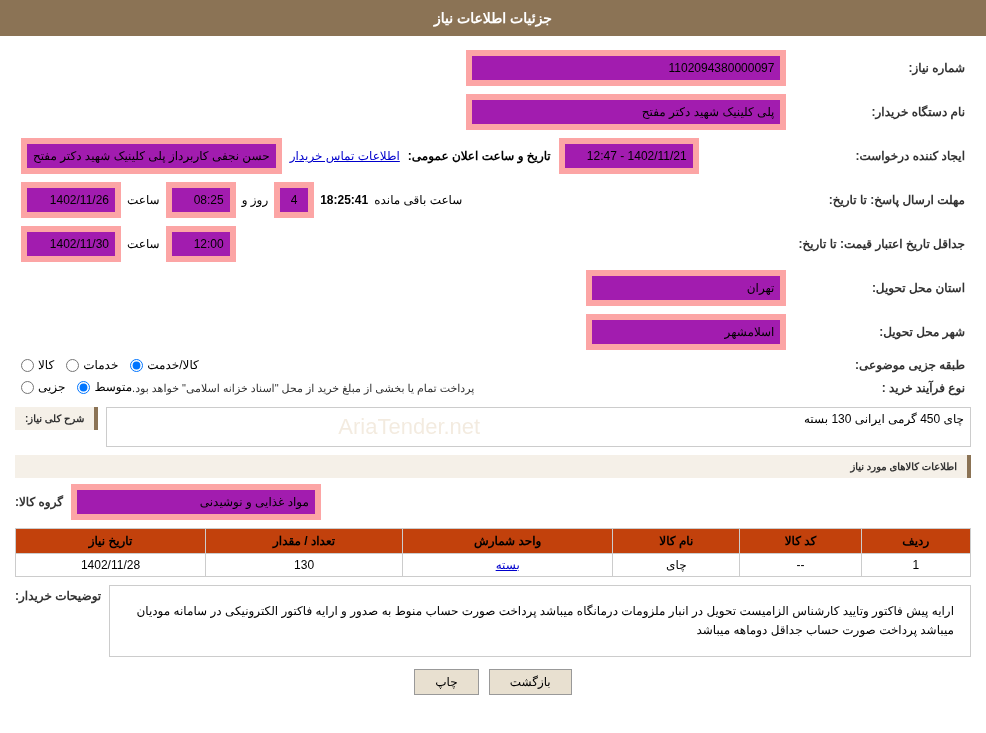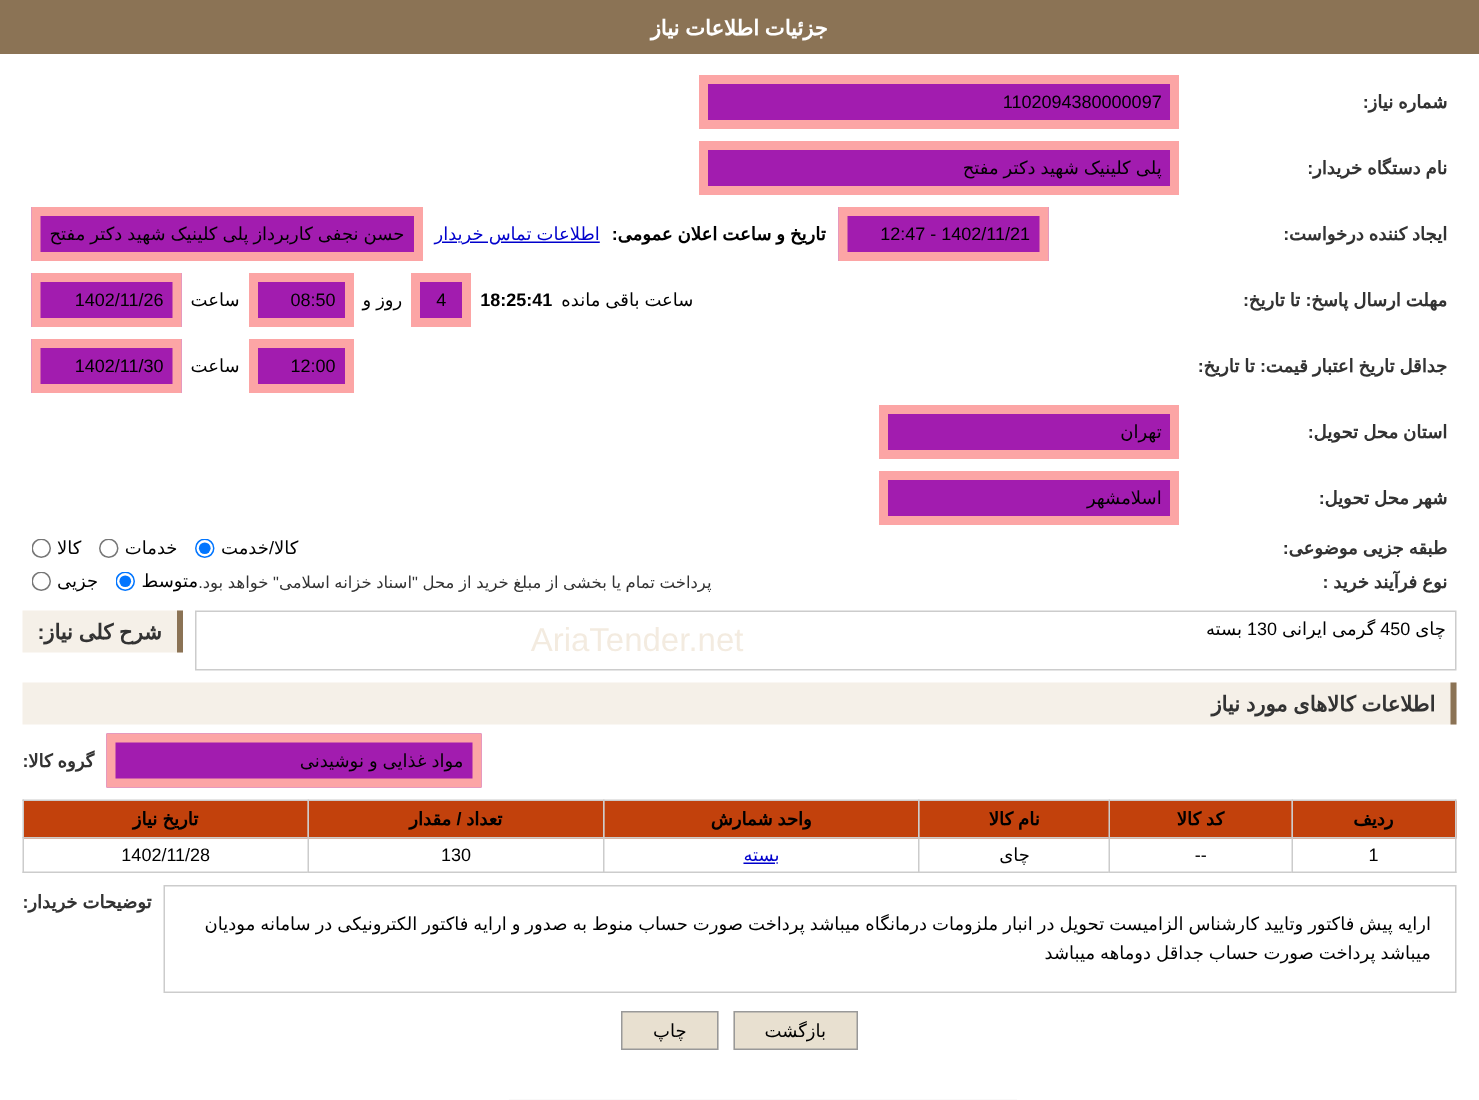--- a/index.html
+++ b/index.html
@@ -80,21 +80,21 @@
       color: #0000cc;
       text-decoration: underline;
       cursor: pointer;
     }
 
     .section-title {
       background: #f5f0e8;
       border-right: 4px solid #8B7355;
       padding: 6px 10px;
       font-weight: bold;
-      font-size: 14px;
+      font-size: 10px;
       margin: 8px 0 4px 0;
       color: #333;
     }
 
     .radio-group {
       display: flex;
       gap: 12px;
       flex-direction: row-reverse;
       align-items: center;
     }
@@ -196,21 +196,21 @@
             </div>
           </td>
         </tr>
 
         <tr>
           <td class="label-cell">مهلت ارسال پاسخ: تا تاریخ:</td>
           <td class="value-cell">
             <div style="display:flex; align-items:center; gap:6px; flex-direction:row-reverse;">
               <div class="input-field input-small" style="min-width:100px;">1402/11/26</div>
               <span>ساعت</span>
-              <div class="input-field input-small" style="min-width:70px;">08:50</div>
+              <div class="input-field input-small" style="min-width:70px;">08:25</div>
               <span>روز و</span>
               <div class="input-field" style="min-width:40px; text-align:center;">4</div>
               <span style="font-weight:bold;">18:25:41</span>
               <span>ساعت باقی مانده</span>
             </div>
           </td>
         </tr>
 
         <tr>
           <td class="label-cell">جداقل تاریخ اعتبار قیمت: تا تاریخ:</td>

